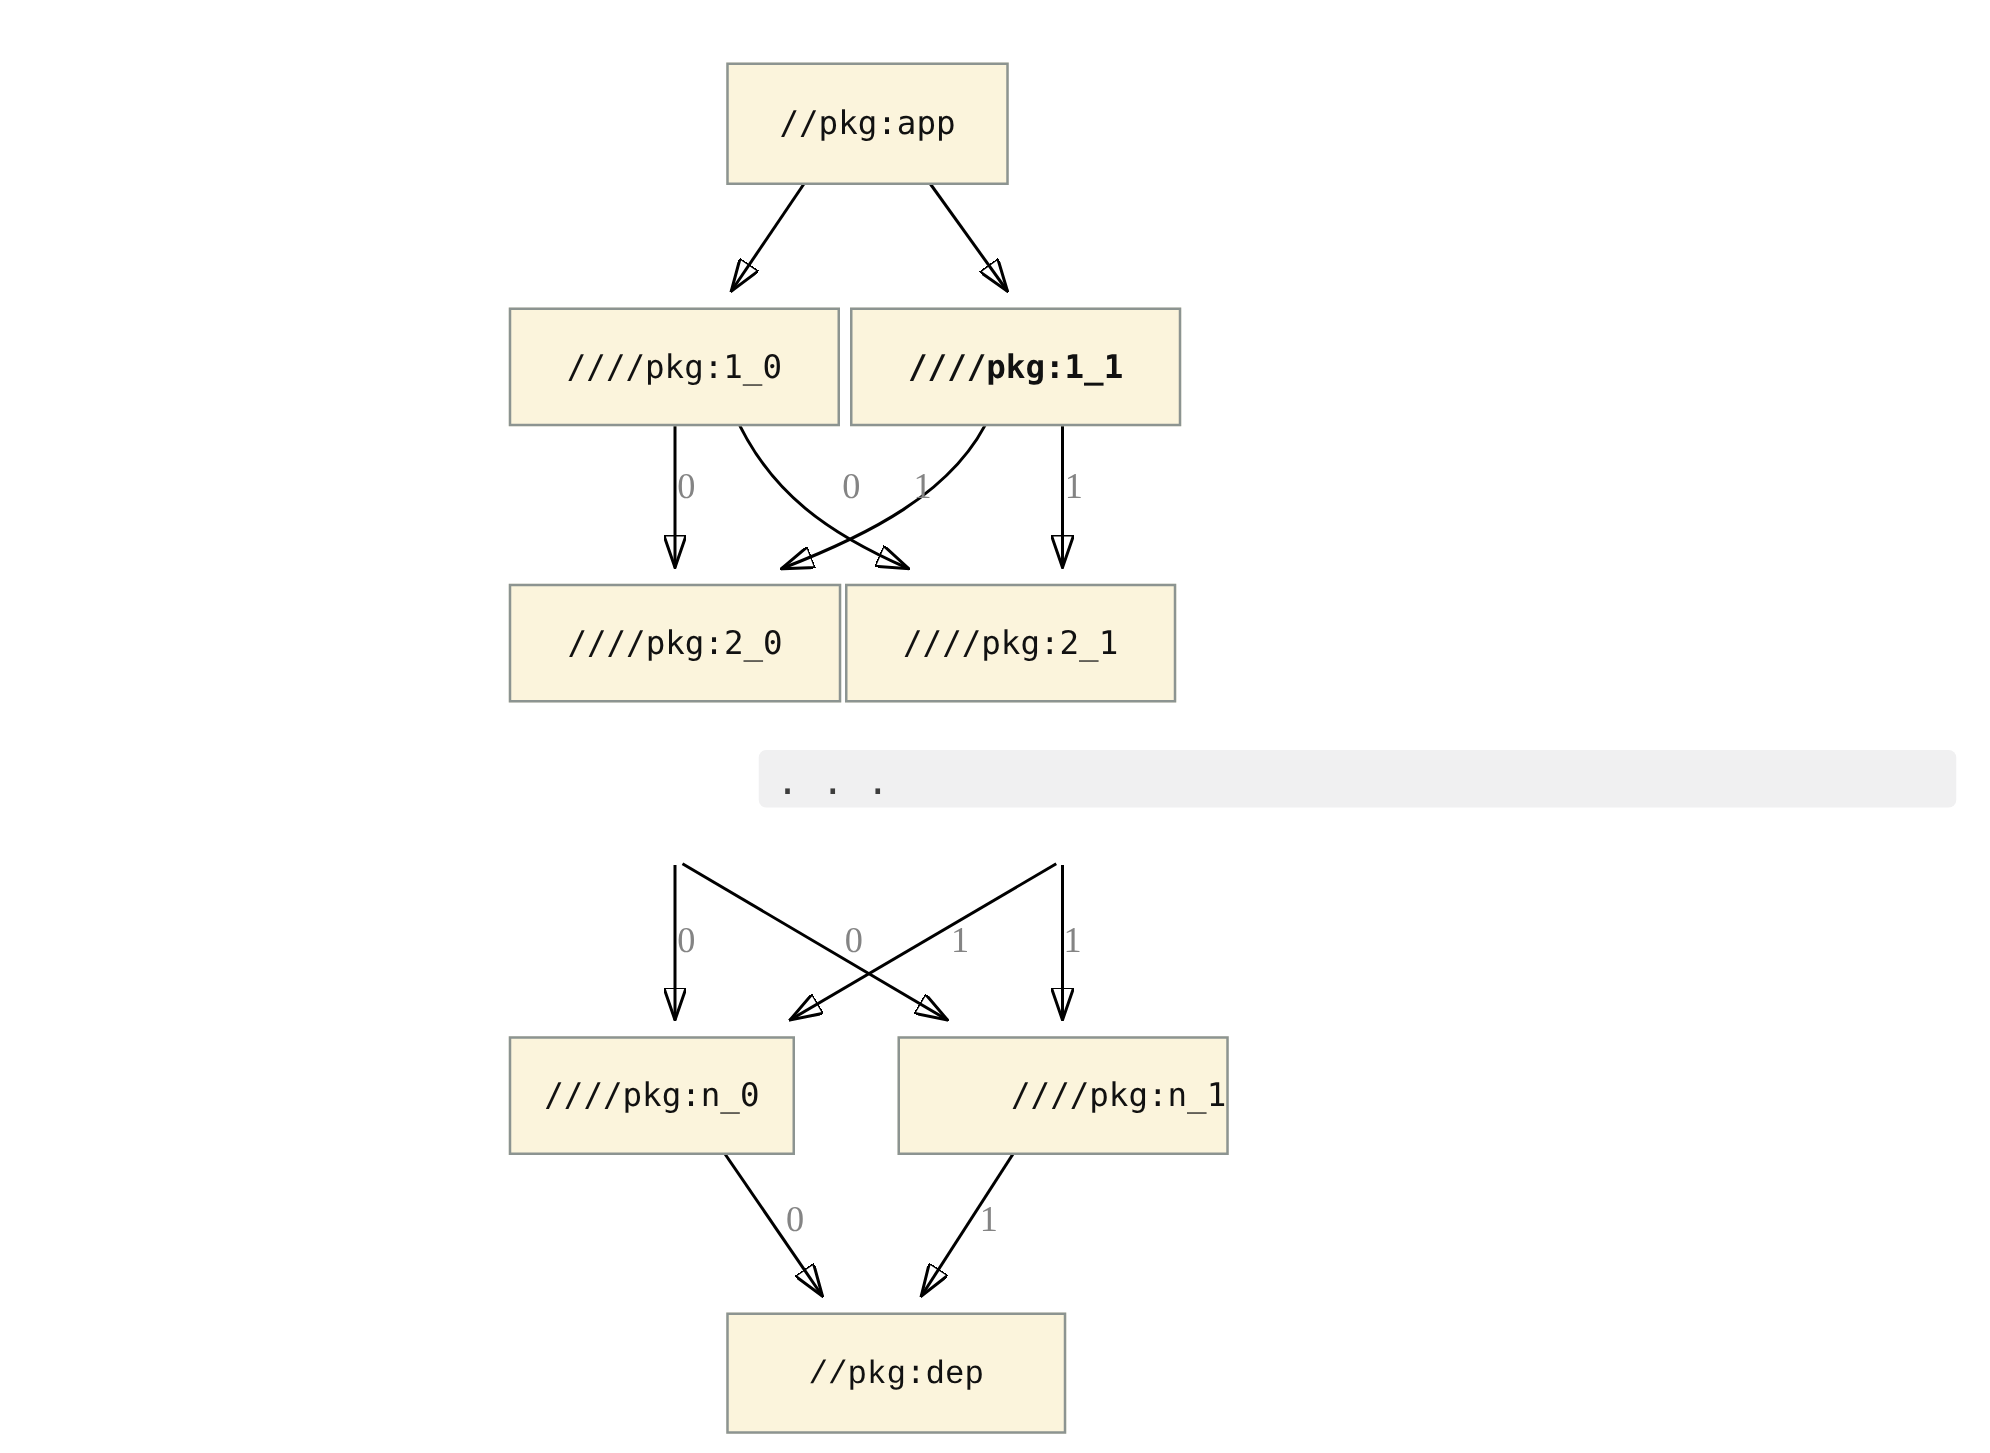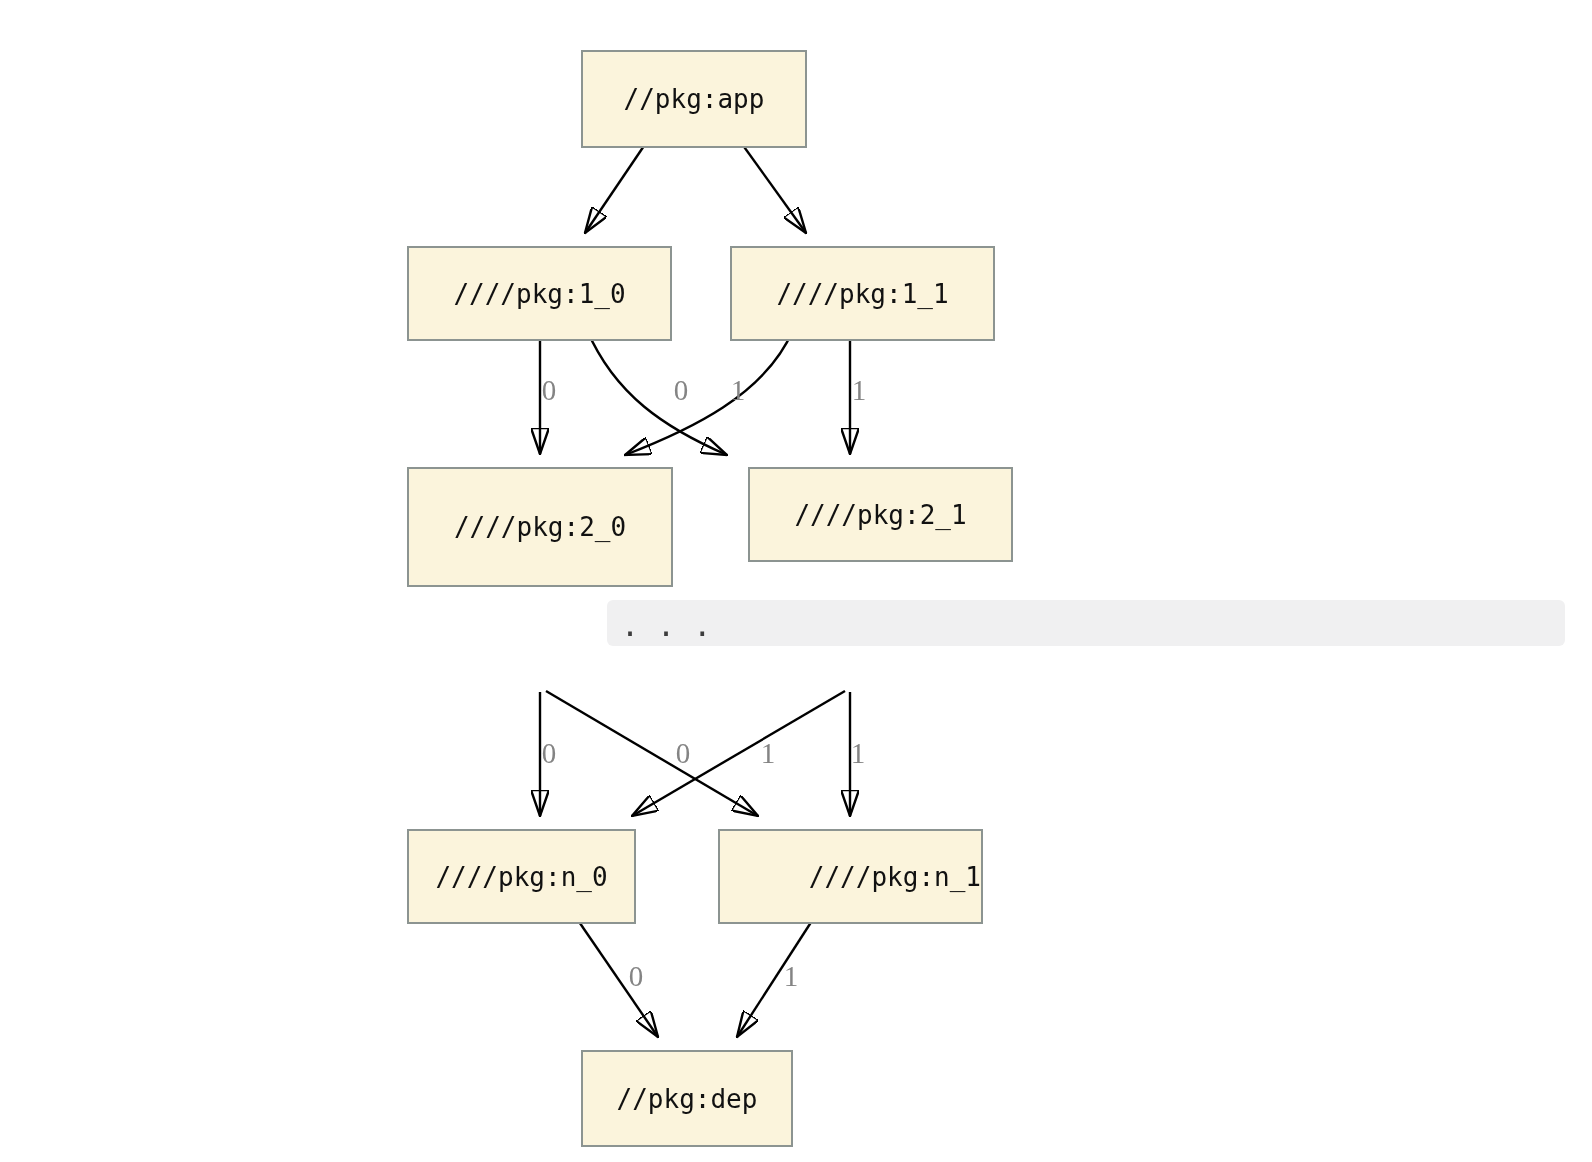--- a/index.html
+++ b/index.html
@@ -86,41 +86,41 @@
   </svg>
 
   <div class="node" style="left:581px;top:39px;width:226px;height:98px;">
     <span>//pkg:app</span>
   </div>
 
   <div class="node" style="left:407px;top:235px;width:265px;height:95px;justify-content:center;">
     <span>////pkg:1_0</span>
   </div>
 
-  <div class="node" style="left:730px;top:235px;width:265px;height:95px;">
+  <div class="node" style="left:680px;top:235px;width:265px;height:95px;font-weight:bold;">
     <span>////pkg:1_1</span>
   </div>
 
-  <div class="node" style="left:407px;top:456px;width:266px;height:120px;">
+  <div class="node" style="left:407px;top:456px;width:266px;height:95px;">
     <span>////pkg:2_0</span>
   </div>
 
-  <div class="node" style="left:748px;top:456px;width:265px;height:95px;">
+  <div class="node" style="left:676px;top:456px;width:265px;height:95px;">
     <span>////pkg:2_1</span>
   </div>
 
   <div class="node" style="left:407px;top:818px;width:229px;height:95px;">
     <span>////pkg:n_0</span>
   </div>
 
   <div class="node" style="left:718px;top:818px;width:265px;height:95px;justify-content:flex-end;">
     <span>////pkg:n_1</span>
   </div>
 
-  <div class="node" style="left:581px;top:1039px;width:212px;height:97px;">
+  <div class="node" style="left:581px;top:1039px;width:272px;height:97px;font-family:Liberation Mono, monospace;">
     <span>//pkg:dep</span>
   </div>
 
   <span class="elabel" style="left:549px;top:390px;">0</span>
   <span class="elabel" style="left:681px;top:390px;">0</span>
   <span class="elabel" style="left:738px;top:390px;">1</span>
   <span class="elabel" style="left:859px;top:390px;">1</span>
 
   <span class="elabel" style="left:549px;top:753px;">0</span>
   <span class="elabel" style="left:683px;top:753px;">0</span>

